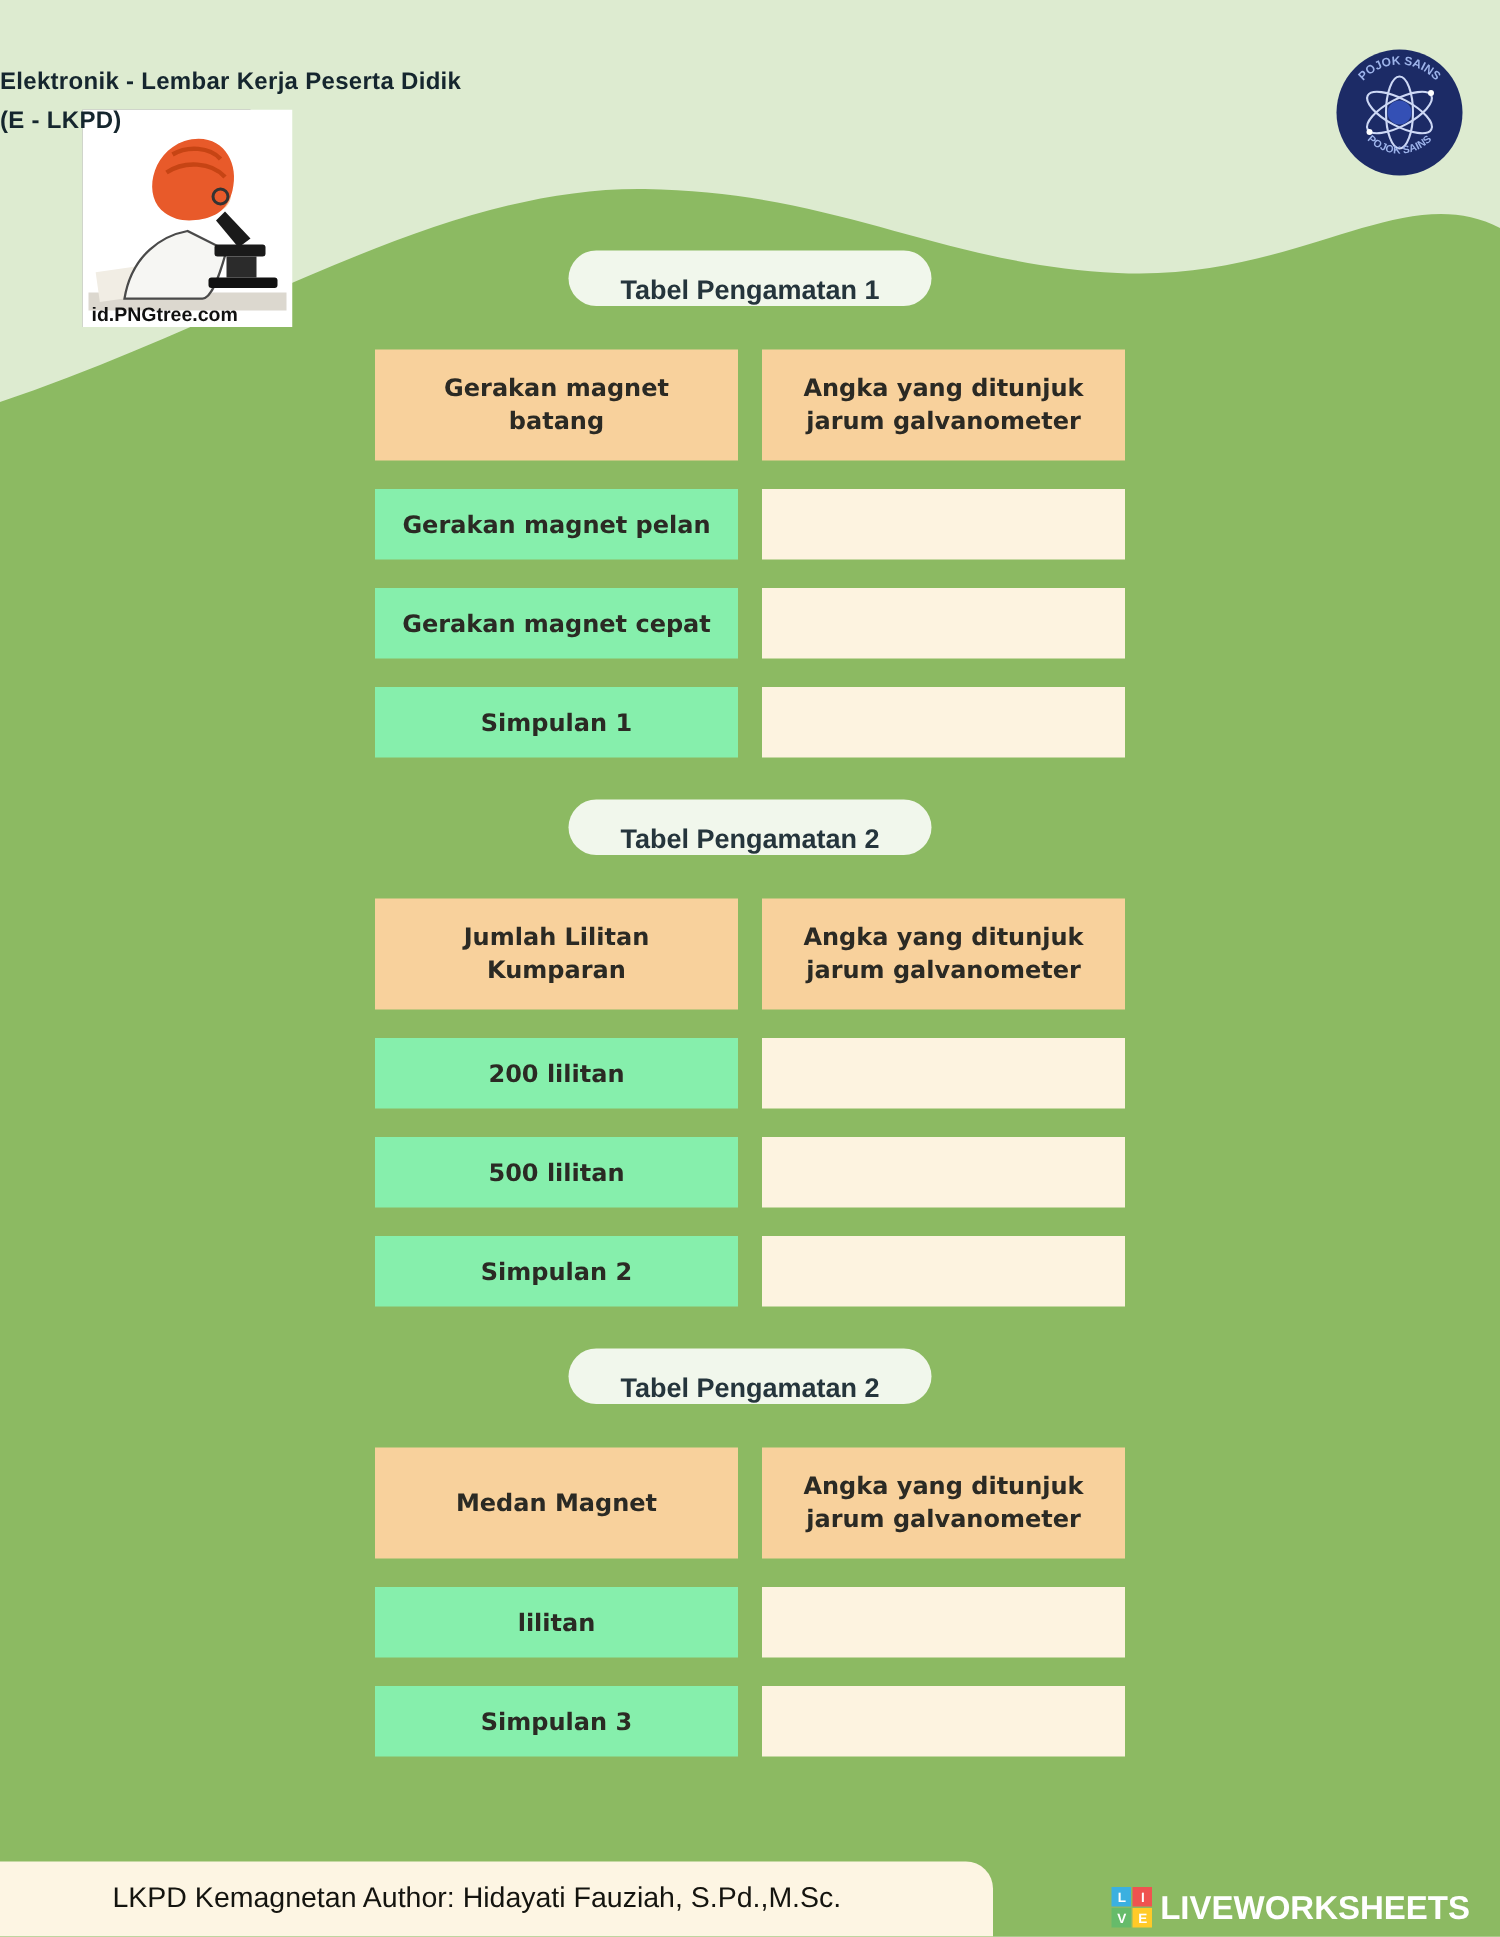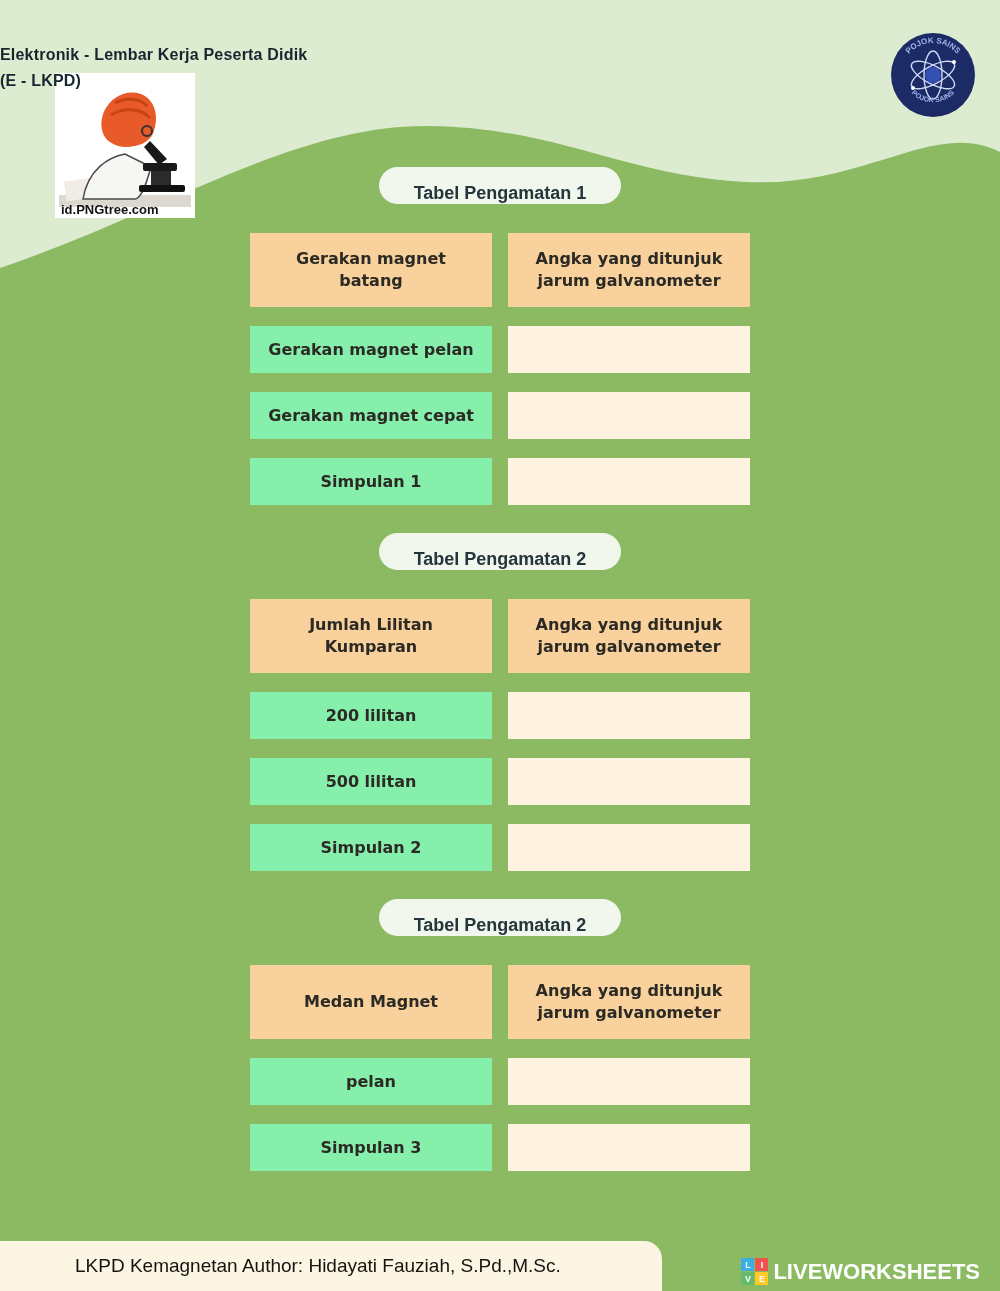--- a/index.html
+++ b/index.html
@@ -197,21 +197,21 @@
 
     <div class="pill">
       <span>Tabel Pengamatan 2</span>
     </div>
     <div class="obs-table">
       <div class="trow">
         <div class="cell head">Medan Magnet</div>
         <div class="cell head">Angka yang ditunjuk jarum galvanometer</div>
       </div>
       <div class="trow">
-        <div class="cell rlabel">pelan</div>
+        <div class="cell rlabel">lilitan</div>
         <input type="text" class="cell answer" value="" style="">
       </div>
       <div class="trow">
         <div class="cell rlabel">Simpulan 3</div>
         <input type="text" class="cell answer" value="" style="">
       </div>
     </div>
 
   </div>
 

